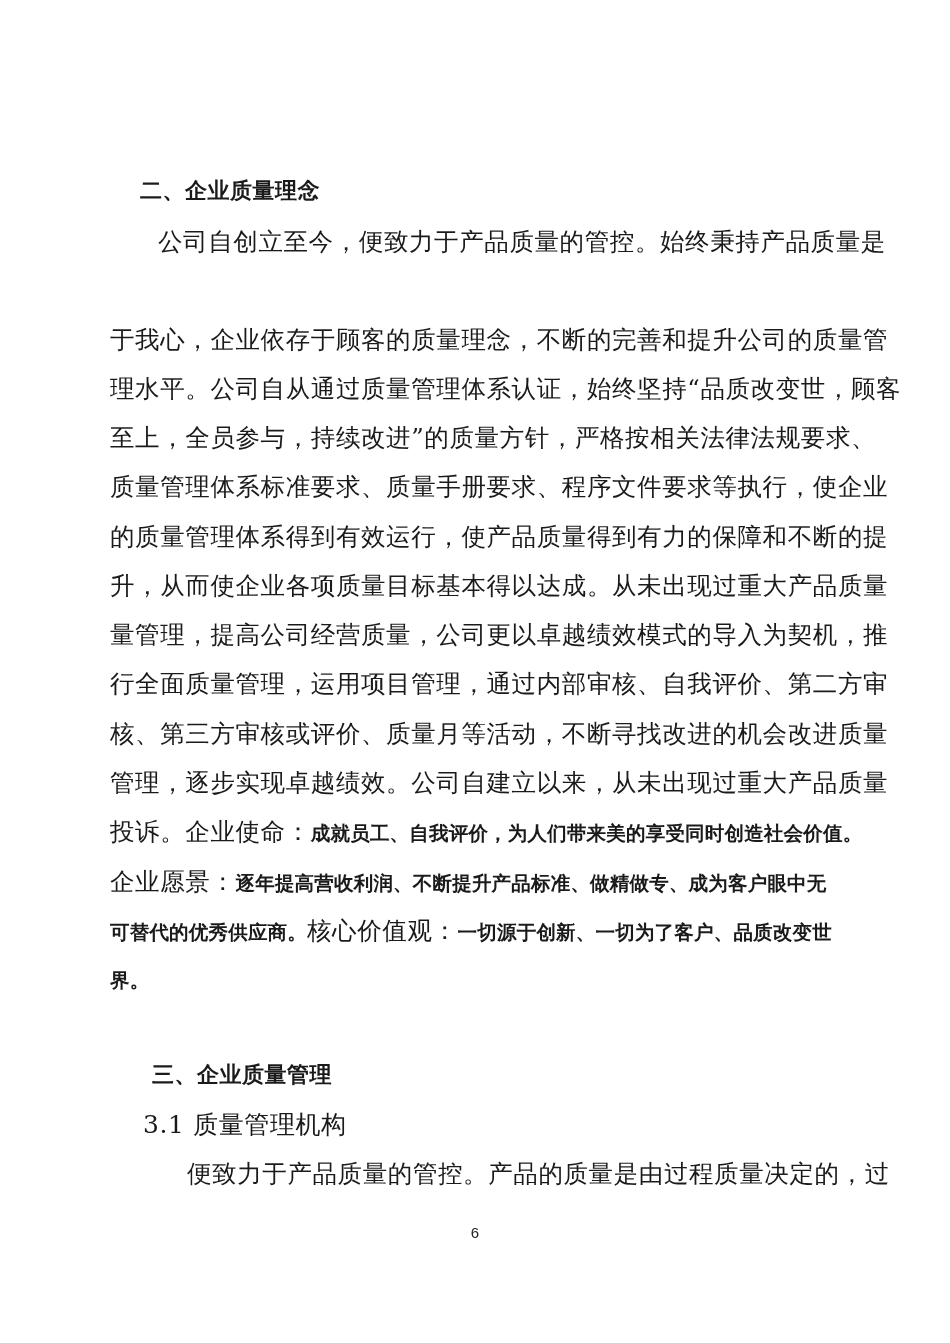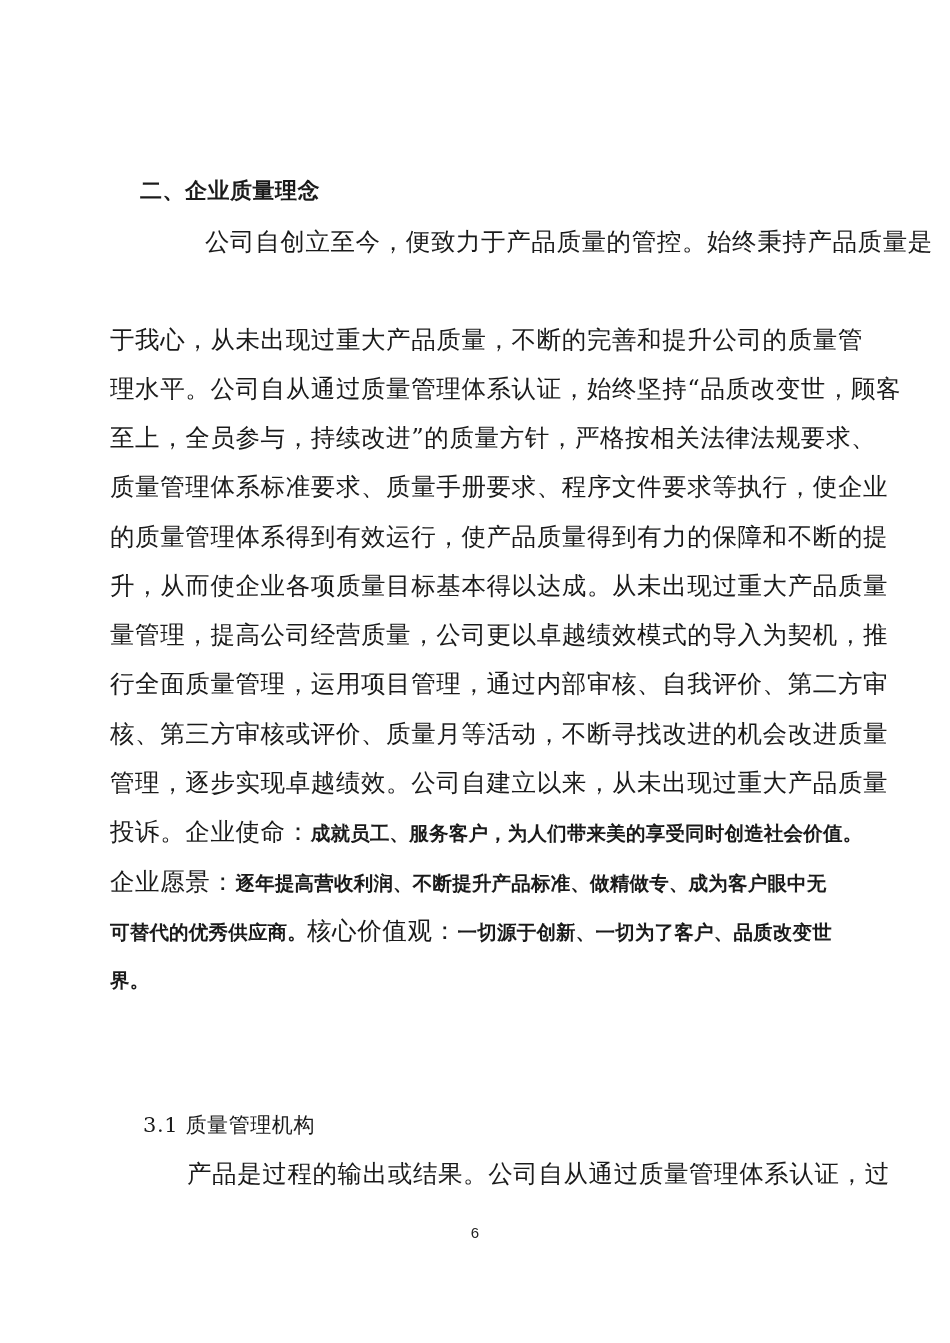--- a/index.html
+++ b/index.html
@@ -5,51 +5,52 @@
   html, body { margin: 0; padding: 0; background: #ffffff; }
   body { width: 950px; height: 1343px; position: relative; overflow: hidden;
          font-family: "DejaVu Serif", "Liberation Serif", serif; color: #1a1a1a; }
   .page { position: absolute; left: 0; top: 0; width: 834px; height: 1343px; }
   .line { position: absolute; left: 110px; width: 700px; font-size: 24.5px;
           line-height: 30px; white-space: nowrap; letter-spacing: 0.6px; }
   .heading { font-weight: bold; font-family: "DejaVu Sans", "Liberation Sans", sans-serif;
              font-size: 22px; letter-spacing: 0.5px; }
   .bold-run { font-weight: bold; font-family: "DejaVu Sans", "Liberation Sans", sans-serif;
               font-size: 19.5px; letter-spacing: 0.2px; }
-  .subheading { font-size: 21px; }
+  .subheading { font-size: 25px; }
   .page-number { position: absolute; top: 1224px; left: 0; width: 950px; text-align: center;
                  font-family: "Liberation Sans", sans-serif; font-size: 15px; color: #222; }
 </style>
 </head>
 <body>
 
 <div class="page">
 
   <div class="line heading" style="top:176px; left:140px;">二、企业质量理念</div>
 
-  <div class="line" style="top:227px; left:158px;margin-left:47px;">公司自创立至今，便致力于产品质量的管控。始终秉持产品质量是</div>
-  <div class="line" style="top:325px;">于我心，从未出现过重大产品质量，不断的完善和提升公司的质量管</div>
+  <div class="line" style="top:227px; left:158px;">公司自创立至今，便致力于产品质量的管控。始终秉持产品质量是</div>
+  <div class="line" style="top:325px;">于我心，企业依存于顾客的质量理念，不断的完善和提升公司的质量管</div>
   <div class="line" style="top:374px;">理水平。公司自从通过质量管理体系认证，始终坚持“品质改变世，顾客</div>
   <div class="line" style="top:423px;">至上，全员参与，持续改进”的质量方针，严格按相关法律法规要求、</div>
   <div class="line" style="top:472px;">质量管理体系标准要求、质量手册要求、程序文件要求等执行，使企业</div>
   <div class="line" style="top:522px;">的质量管理体系得到有效运行，使产品质量得到有力的保障和不断的提</div>
   <div class="line" style="top:571px;">升，从而使企业各项质量目标基本得以达成。从未出现过重大产品质量</div>
   <div class="line" style="top:620px;">量管理，提高公司经营质量，公司更以卓越绩效模式的导入为契机，推</div>
   <div class="line" style="top:719px;">核、第三方审核或评价、质量月等活动，不断寻找改进的机会改进质量</div>
   <div class="line" style="top:669px;">行全面质量管理，运用项目管理，通过内部审核、自我评价、第二方审</div>
   <div class="line" style="top:768px;">管理，逐步实现卓越绩效。公司自建立以来，从未出现过重大产品质量</div>
 
   <div class="line" style="top:817px;">
-    <span>投诉。企业使命：</span><span class="bold-run">成就员工、服务客户，为人们带来美的享受同时创造社会价值。</span>
+    <span>投诉。企业使命：</span><span class="bold-run">成就员工、自我评价，为人们带来美的享受同时创造社会价值。</span>
   </div>
   <div class="line" style="top:867px;text-align:center;">
     <span>企业愿景：</span><span class="bold-run">逐年提高营收利润、不断提升产品标准、做精做专、成为客户眼中无</span>
   </div>
   <div class="line" style="top:916px;">
     <span class="bold-run">可替代的优秀供应商。</span><span>核心价值观：</span><span class="bold-run">一切源于创新、一切为了客户、品质改变世</span>
   </div>
   <div class="line bold-run" style="top:966px;">界。</div>
 
+  <div class="line heading" style="top:1060px; left:152px;">三、企业质量管理</div>
   <div class="line subheading" style="top:1110px; left:143px;">3.1 质量管理机构</div>
-  <div class="line" style="top:1159px; left:187px;">产品是过程的输出或结果。公司自从通过质量管理体系认证，过</div>
+  <div class="line" style="top:1159px; left:187px;">便致力于产品质量的管控。产品的质量是由过程质量决定的，过</div>
 
   <div class="page-number">6</div>
 </div>
 
 </body></html>

